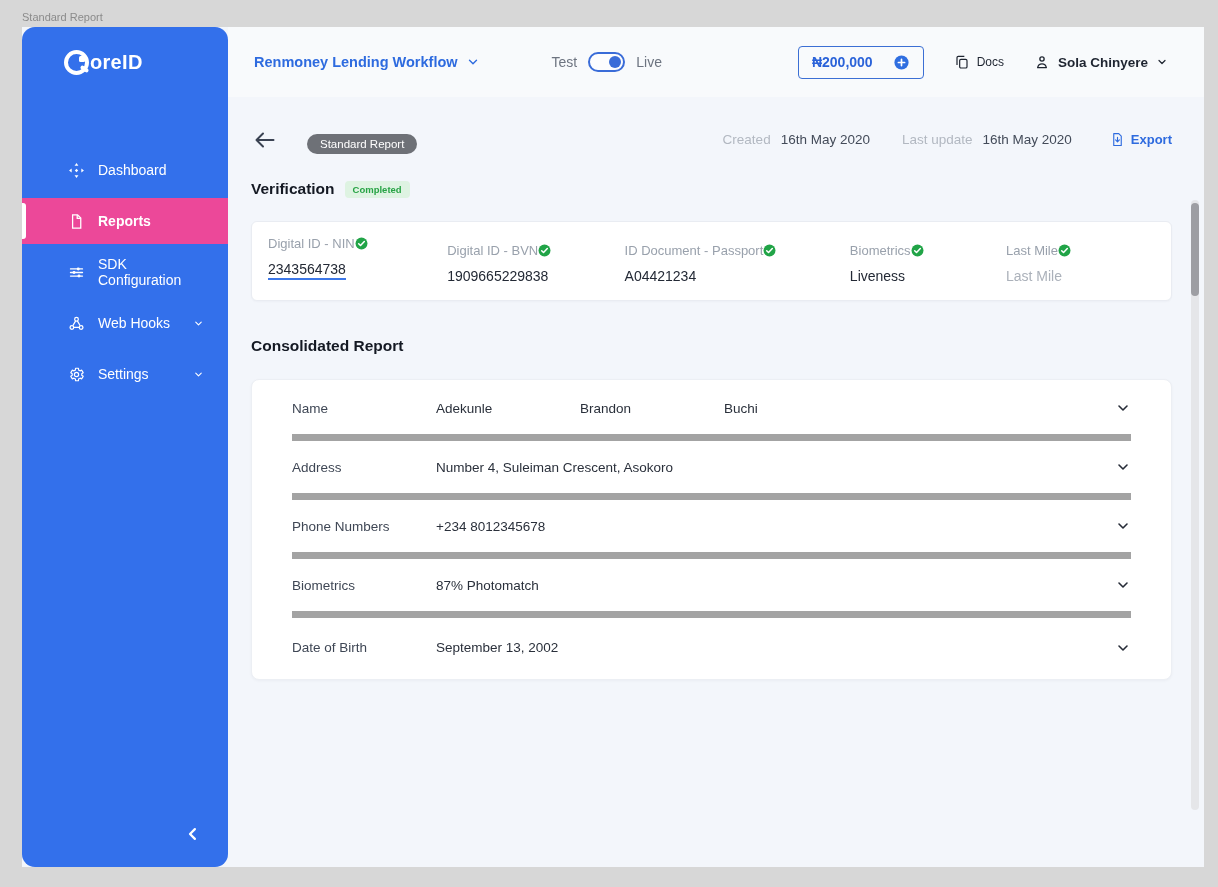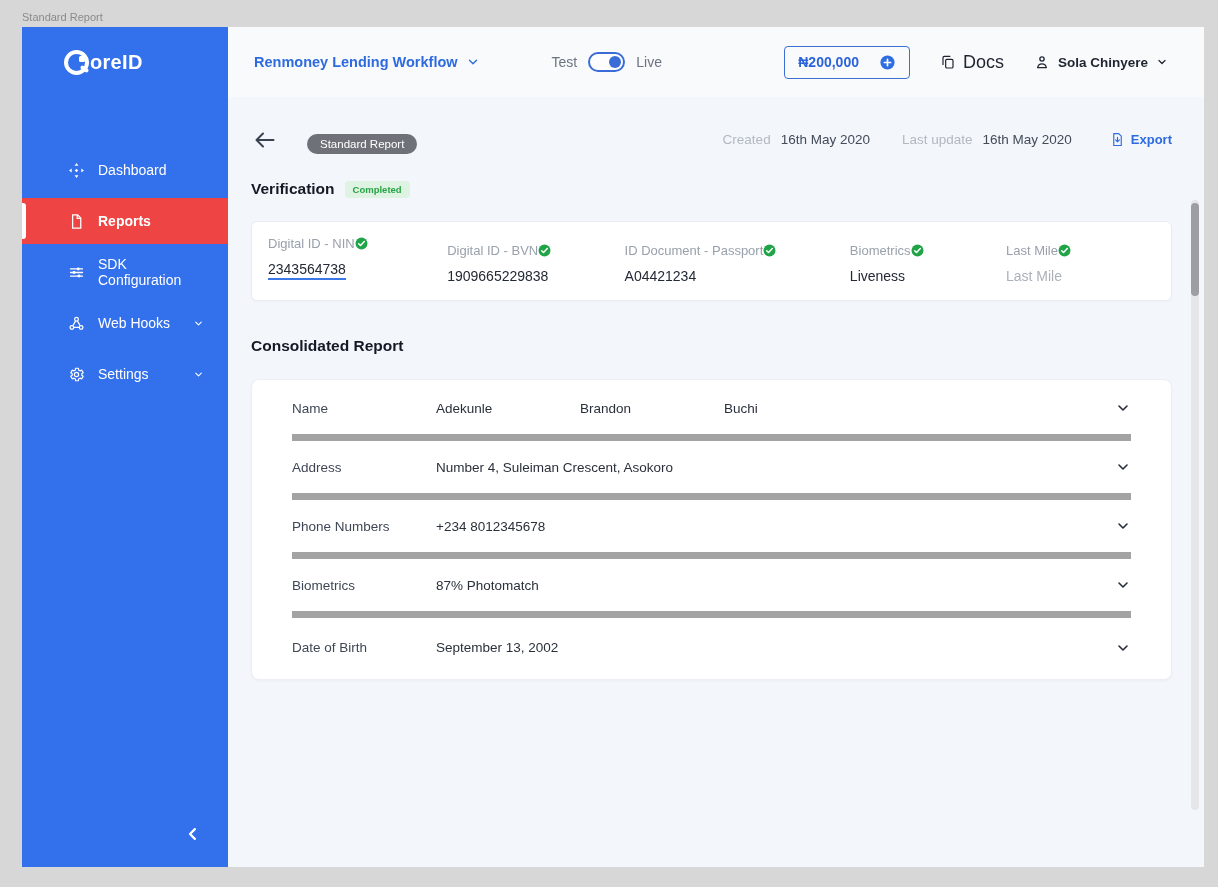--- a/index.html
+++ b/index.html
@@ -4,46 +4,46 @@
 <style>
   * { box-sizing: border-box; margin: 0; padding: 0; }
   body {
     width: 1218px; height: 887px; position: relative; overflow: hidden;
     background: #d7d7d7; font-family: "Liberation Sans", sans-serif;
   }
   .frame-label { position: absolute; left: 22px; top: 11px; font-size: 11px; color: #8b8b8b; }
   .app { position: absolute; left: 22px; top: 27px; width: 1182px; height: 840px; display: flex; background: #f3f6fb; }
 
   
-  .sidebar { width: 206px; flex: none; background: #3370eb; color: #fff; position: relative; display: flex; flex-direction: column; }
+  .sidebar { width: 206px; flex: none; background: #3370eb; color: #fff; position: relative; display: flex; flex-direction: column; border-radius: 13px; }
   .logo { height: 70px; display: flex; align-items: center; padding-left: 42px; }
   .q-mark { width: 25px; height: 25px; border: 4px solid #fff; border-radius: 50%; position: relative; flex: none; }
   .q-mark::before { content: ""; position: absolute; width: 6px; height: 6px; background: #fff; border-radius: 1.5px; right: 0; top: 2px; }
   .q-mark::after { content: ""; position: absolute; width: 9px; height: 4px; background: #fff; right: -4px; bottom: 0; transform: rotate(35deg); border-radius: 2px; }
   .logo-text { font-size: 20px; font-weight: 700; letter-spacing: .3px; margin-left: 1px; }
   .nav { margin-top: 50px; }
   .side-item { height: 46px; display: flex; align-items: center; padding: 0 24px 0 46px; gap: 13px; font-size: 14px; position: relative; margin-bottom: 5px; cursor: pointer; }
-  .side-item.active { background: #ef4444; font-weight: 700; }
+  .side-item.active { background: #ec4899; font-weight: 700; }
   .side-item.active::before { content: ""; position: absolute; left: 0; top: 5px; bottom: 5px; width: 4px; background: #fff; border-radius: 0 3px 3px 0; }
   .side-item .icn { width: 17px; height: 17px; flex: none; }
   .side-item .chev { margin-left: auto; width: 11px; height: 11px; }
   .collapse-btn { position: absolute; bottom: 24px; right: 26px; width: 18px; height: 18px; color: #fff; cursor: pointer; }
 
   
   .main { flex: 1; min-width: 0; display: flex; flex-direction: column; }
   .topbar { height: 70px; flex: none; background: #f8fafc; display: flex; align-items: center; padding: 0 36px 0 26px; }
   .workflow { display: flex; align-items: center; gap: 8px; color: #2e6bdf; font-weight: 700; font-size: 14.5px; cursor: pointer; }
   .workflow .icn { width: 14px; height: 14px; }
   .env { display: flex; align-items: center; gap: 11px; margin-left: 72px; color: #6d7480; font-size: 14px; }
   .toggle { width: 37px; height: 20px; border: 2px solid #3a6cd8; border-radius: 11px; position: relative; background: #fdfdfe; cursor: pointer; flex: none; }
   .knob { position: absolute; right: 2px; top: 2px; width: 12px; height: 12px; border-radius: 50%; background: #3a6cd8; }
   .topbar-right { margin-left: auto; display: flex; align-items: center; gap: 30px; }
   .balance { display: flex; align-items: center; gap: 20px; border: 1px solid #3b6fd4; border-radius: 4px; padding: 7px 13px; color: #2b63d9; font-weight: 700; font-size: 14px; background: transparent; cursor: pointer; font-family: inherit; }
   .balance .icn { width: 17px; height: 17px; color: #2f6ee0; }
-  .docs { display: flex; align-items: center; gap: 7px; font-size: 18px; color: #1e2430; cursor: pointer; }
+  .docs { display: flex; align-items: center; gap: 7px; font-size: 12px; color: #1e2430; cursor: pointer; }
   .docs .icn { width: 16px; height: 16px; }
   .user { display: flex; align-items: center; gap: 8px; font-size: 13.5px; font-weight: 700; color: #1e2430; cursor: pointer; }
   .user .icn { width: 16px; height: 16px; }
   .user .chev { width: 12px; height: 12px; }
 
   
   .content { flex: 1; background: #f3f6fb; padding: 28px 32px 0 23px; position: relative; overflow: hidden; }
   .page-head { display: flex; align-items: flex-start; }
   .back { width: 28px; height: 24px; color: #3a4252; margin-top: 3px; cursor: pointer; flex: none; background: none; border: none; padding: 0; }
   .title-wrap { margin-left: 28px; }

